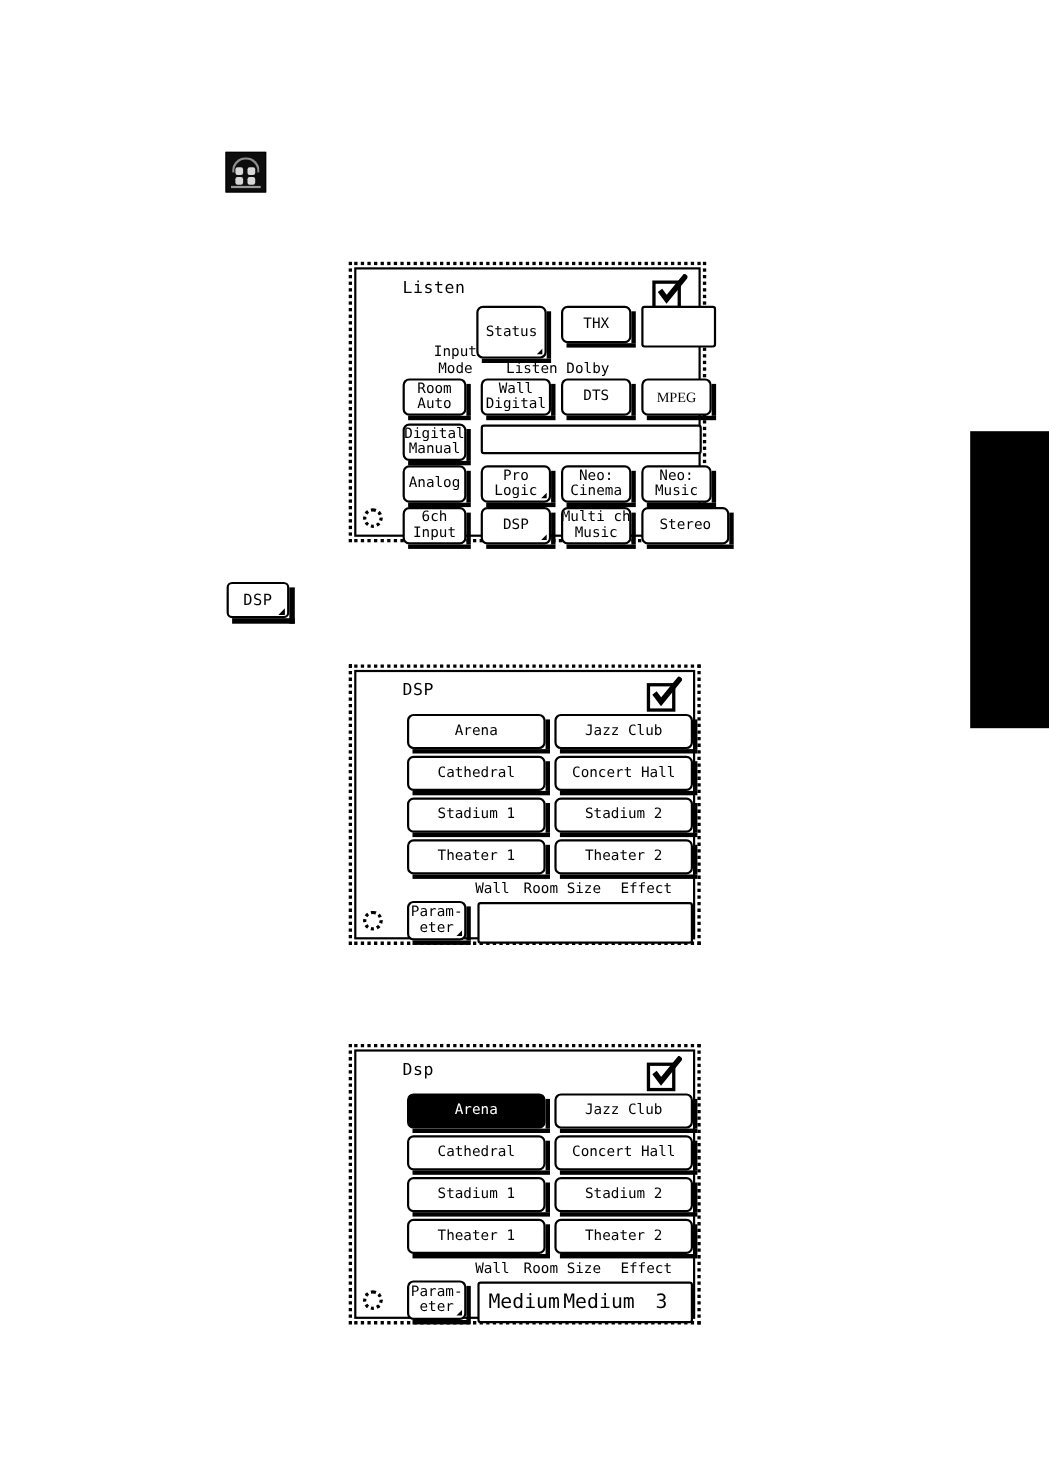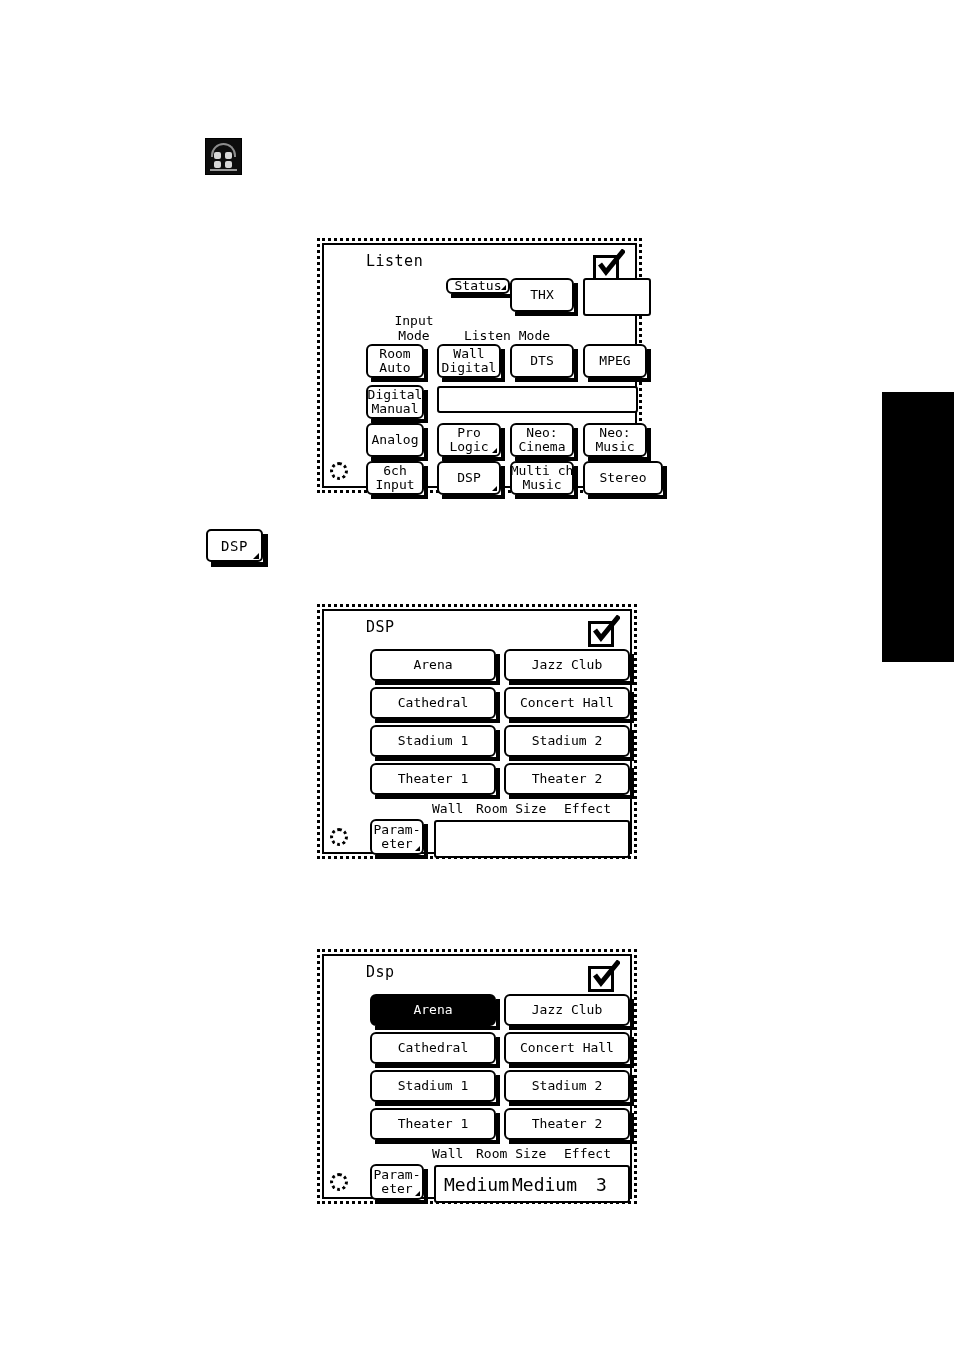--- a/index.html
+++ b/index.html
@@ -262,22 +262,22 @@
     <div class="lcd-title">Listen</div>
     <div class="lcd-check">
       <div class="box"></div>
       <svg class="tick" viewBox="0 0 30 30">
         <path d="M5 15 L11 23 L29 1" stroke="#000" stroke-width="5" fill="none"></path>
       </svg>
     </div>
     <div class="lcd-dot-circle"></div>
   <div class="lbl" style="left: 55px; top: 68px; width: 70px;">Input
 Mode</div>
-      <div class="lbl" style="left: 108px; top: 83px; width: 150px;">Listen Mode</div>
-      <div class="btn" style="left: 122px; top: 33px; width: 68px; height: 20px; text-align: right;">
+      <div class="lbl" style="left: 108px; top: 83px; width: 150px;">Listen Dolby</div>
+      <div class="btn" style="left: 109px; top: 33px; width: 68px; height: 52px; text-align: right;">
         <div class="sh-r"></div>
         <div class="sh-b"></div>
         <div class="face">
           <span>Status</span>
         </div>
         <div class="tri"></div>
       </div>
       <div class="btn" style="left: 186px; top: 33px; width: 68px; height: 38px;">
         <div class="sh-r"></div>
         <div class="sh-b"></div>
@@ -329,21 +329,21 @@
           <span>Digital</span>
         </div>
       </div>
       <div class="btn" style="left: 186px; top: 99px; width: 68px; height: 38px; padding-left: 31px;">
         <div class="sh-r"></div>
         <div class="sh-b"></div>
         <div class="face">
           <span>DTS</span>
         </div>
       </div>
-      <div class="btn" style="left: 259px; top: 99px; width: 68px; height: 38px;">
+      <div class="btn" style="left: 259px; top: 99px; width: 68px; height: 38px; font-family: Liberation Serif, serif;">
         <div class="sh-r"></div>
         <div class="sh-b"></div>
         <div class="face">
           <span>MPEG</span>
         </div>
       </div>
       <div class="btn" style="left: 113px; top: 178px; width: 68px; height: 38px;">
         <div class="sh-r"></div>
         <div class="sh-b"></div>
         <div class="face">

